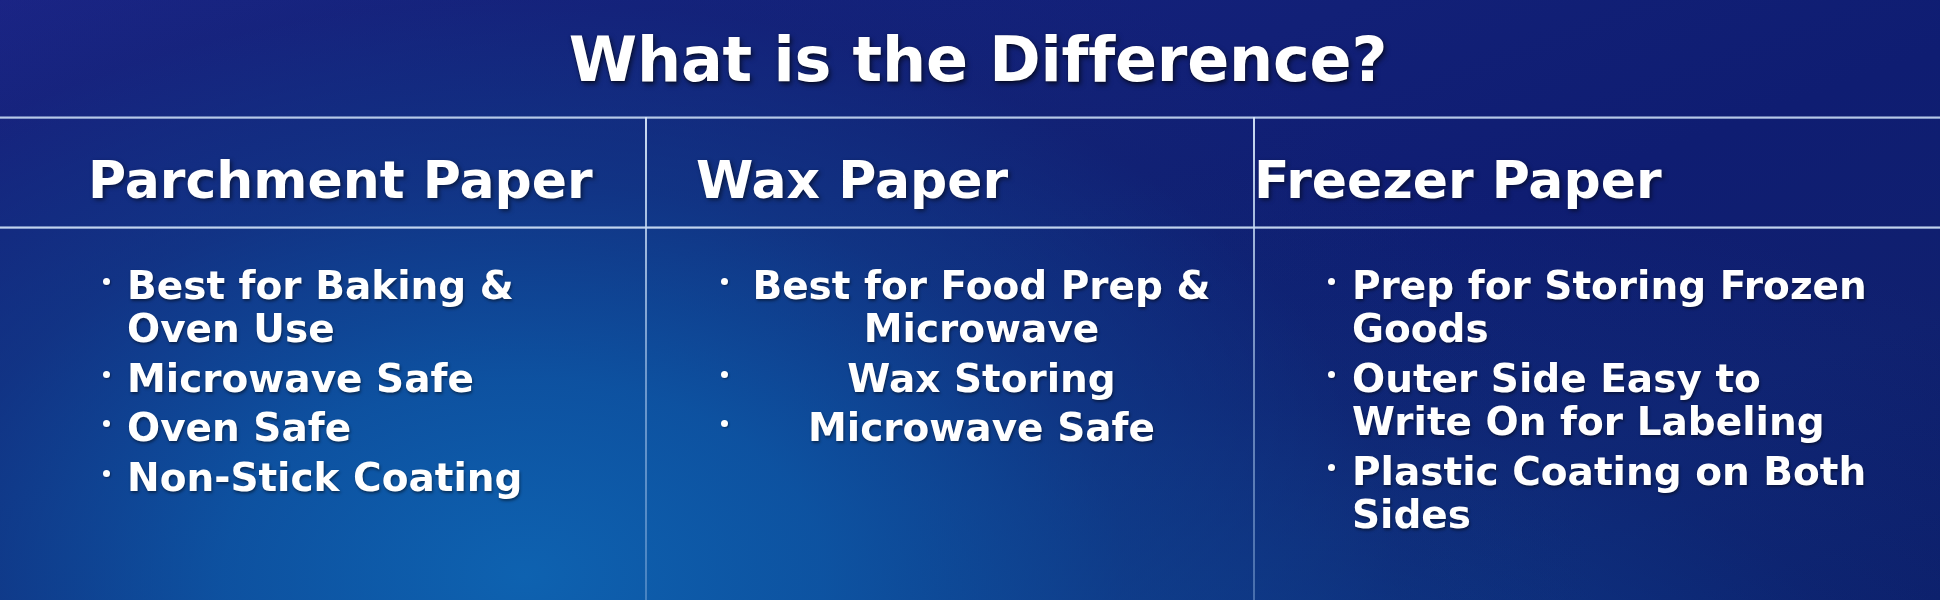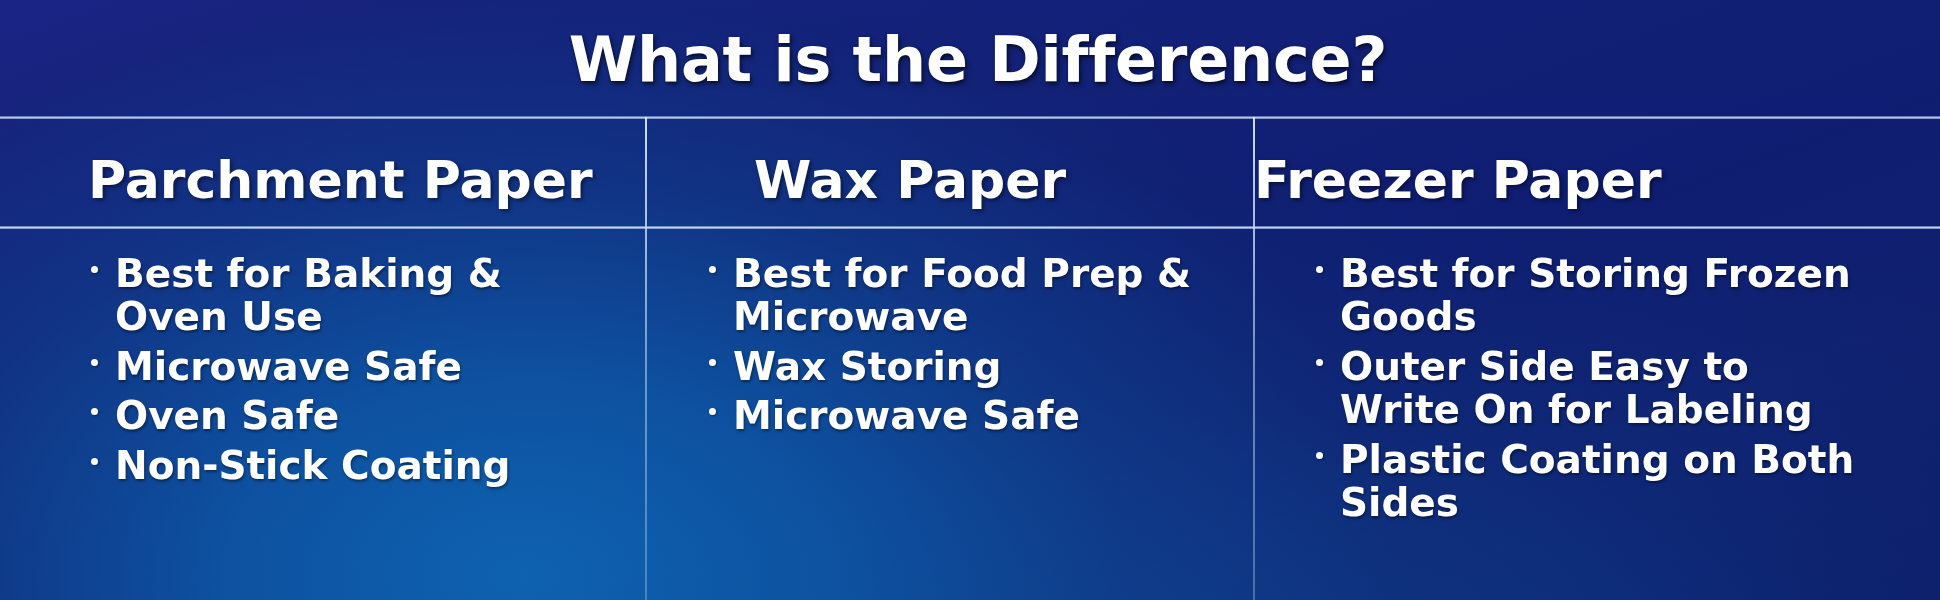--- a/index.html
+++ b/index.html
@@ -117,31 +117,31 @@
   .col-head-text {
     color: #ffffff;
     font-size: 52px;
     font-weight: bold;
     line-height: 1;
     text-shadow: 2px 2px 4px rgba(0,0,0,0.5);
     white-space: nowrap;
     margin-top: 17px;
   }
   .c1 .col-head { padding-left: 88px; }
-  .c2 .col-head { padding-left: 108px; }
+  .c2 .col-head { padding-left: 50px; }
   .c3 .col-head { }
 
   .bullets {
     list-style: none;
-    margin: 4px;
+    margin: 16px;
     padding: 0;
     padding-top: 22px;
   }
   .c1 .bullets { padding-left: 84px; }
-  .c2 .bullets { padding-left: 56px; }
+  .c2 .bullets { padding-left: 56px; text-align: center; }
   .c3 .bullets { padding-left: 55px; }
 
   .bullet {
     position: relative;
     color: #ffffff;
     font-size: 39px;
     font-weight: bold;
     line-height: 1.115;
     padding-left: 27px;
     margin-bottom: 6px;
@@ -220,21 +220,21 @@
       </ul>
     </div>
 
     <div class="col c3">
       <div class="col-head">
         <div class="col-head-text">Freezer Paper</div>
       </div>
       <ul class="bullets">
         <li class="bullet">
           <span class="dot"></span>
-          <span class="btext">Best for Storing Frozen Goods</span>
+          <span class="btext">Prep for Storing Frozen Goods</span>
         </li>
         <li class="bullet">
           <span class="dot"></span>
           <span class="btext">Outer Side Easy to Write On for Labeling</span>
         </li>
         <li class="bullet">
           <span class="dot"></span>
           <span class="btext">Plastic Coating on Both Sides</span>
         </li>
       </ul>

